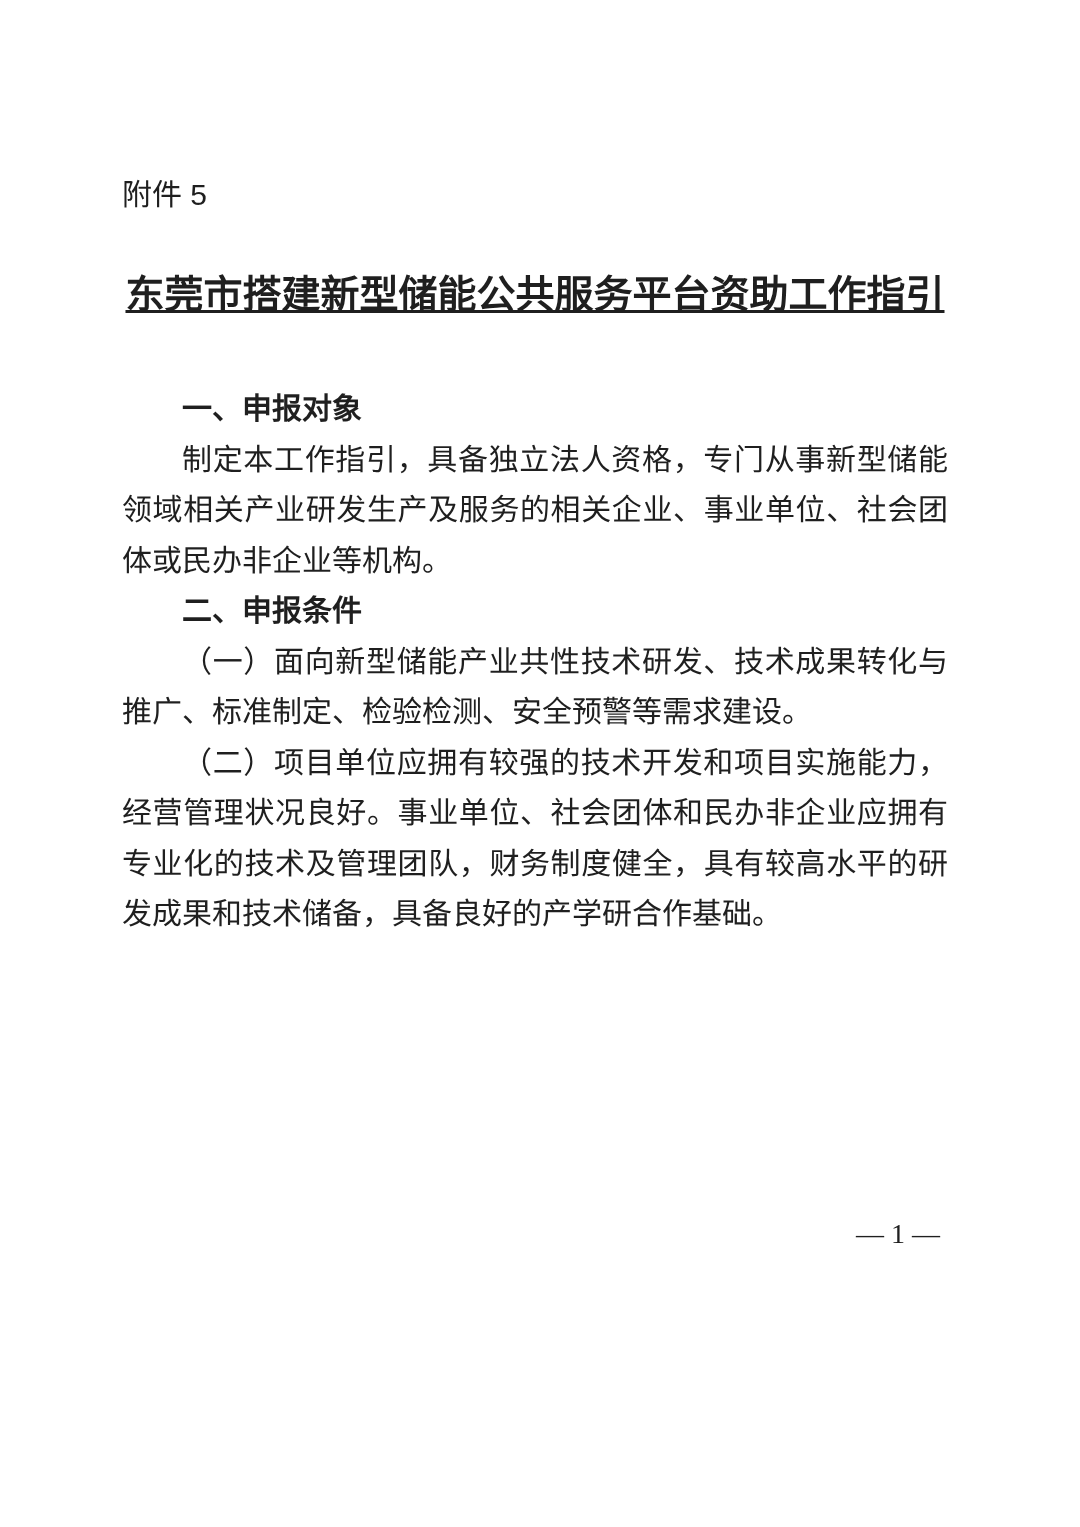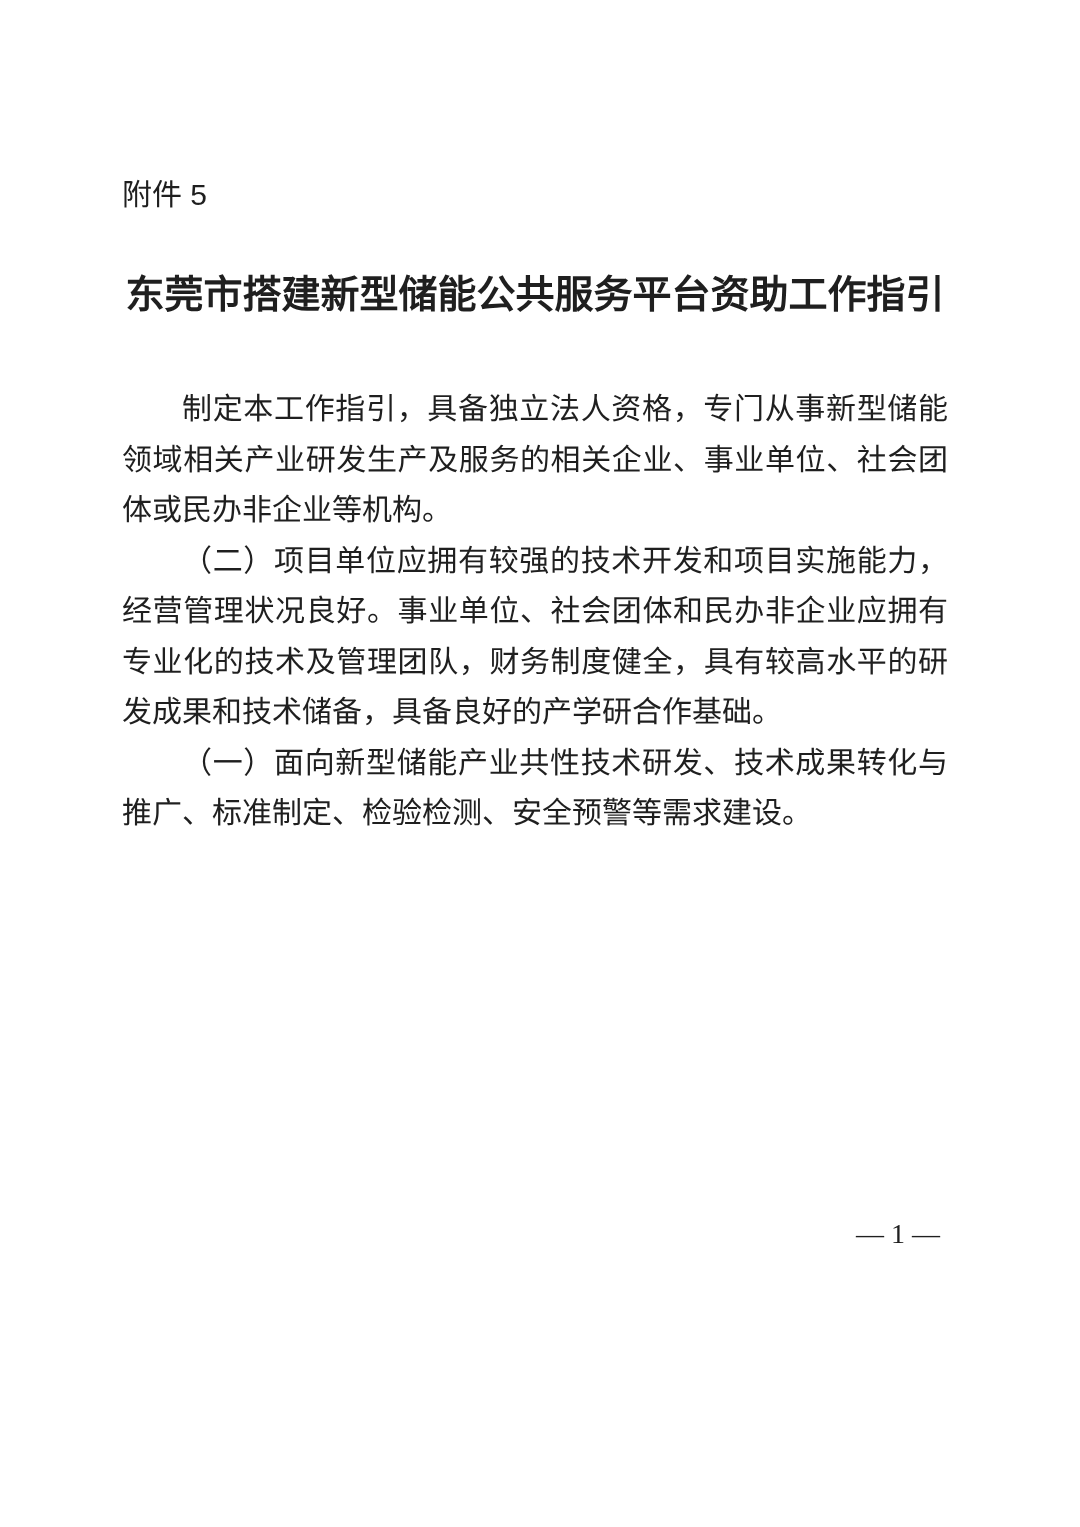--- a/index.html
+++ b/index.html
@@ -32,20 +32,21 @@
     text-align: left;
   }
   .doc-title {
     margin: 54px 0 0 0;
     font-size: 39px;
     line-height: 54px;
     font-weight: bold;
     text-align: center;
     letter-spacing: 0px;
     font-family: "Liberation Serif", "DejaVu Serif", serif;
+    text-decoration: underline;
   }
   .body-block {
     margin-top: 62px;
   }
   .para {
     margin: 0;
     font-size: 30px;
     line-height: 50.5px;
     text-align: justify;
     text-indent: 60px;
@@ -75,26 +76,28 @@
 <div class="page">
   <div class="content">
 
     <div class="attachment">附件 5</div>
 
     <h1 class="doc-title">东莞市搭建新型储能公共服务平台资助工作指引</h1>
 
     <div class="body-block">
 
 
+      <h2 class="sec-heading">一、申报对象</h2>
 
       <p class="para">制定本工作指引，具备独立法人资格，专门从事新型储能领域相关产业研发生产及服务的相关企业、事业单位、社会团体或民办非企业等机构。</p>
 
+      <h2 class="sec-heading">二、申报条件</h2>
+
+      <p class="para">（一）面向新型储能产业共性技术研发、技术成果转化与推广、标准制定、检验检测、安全预警等需求建设。</p>
 
       <p class="para">（二）项目单位应拥有较强的技术开发和项目实施能力，经营管理状况良好。事业单位、社会团体和民办非企业应拥有专业化的技术及管理团队，财务制度健全，具有较高水平的研发成果和技术储备，具备良好的产学研合作基础。</p>
-
-      <p class="para">（一）面向新型储能产业共性技术研发、技术成果转化与推广、标准制定、检验检测、安全预警等需求建设。</p>
 
 
     </div>
   </div>
 
   <div class="page-number">— 1 —</div>
 </div>
 
 </body></html>

